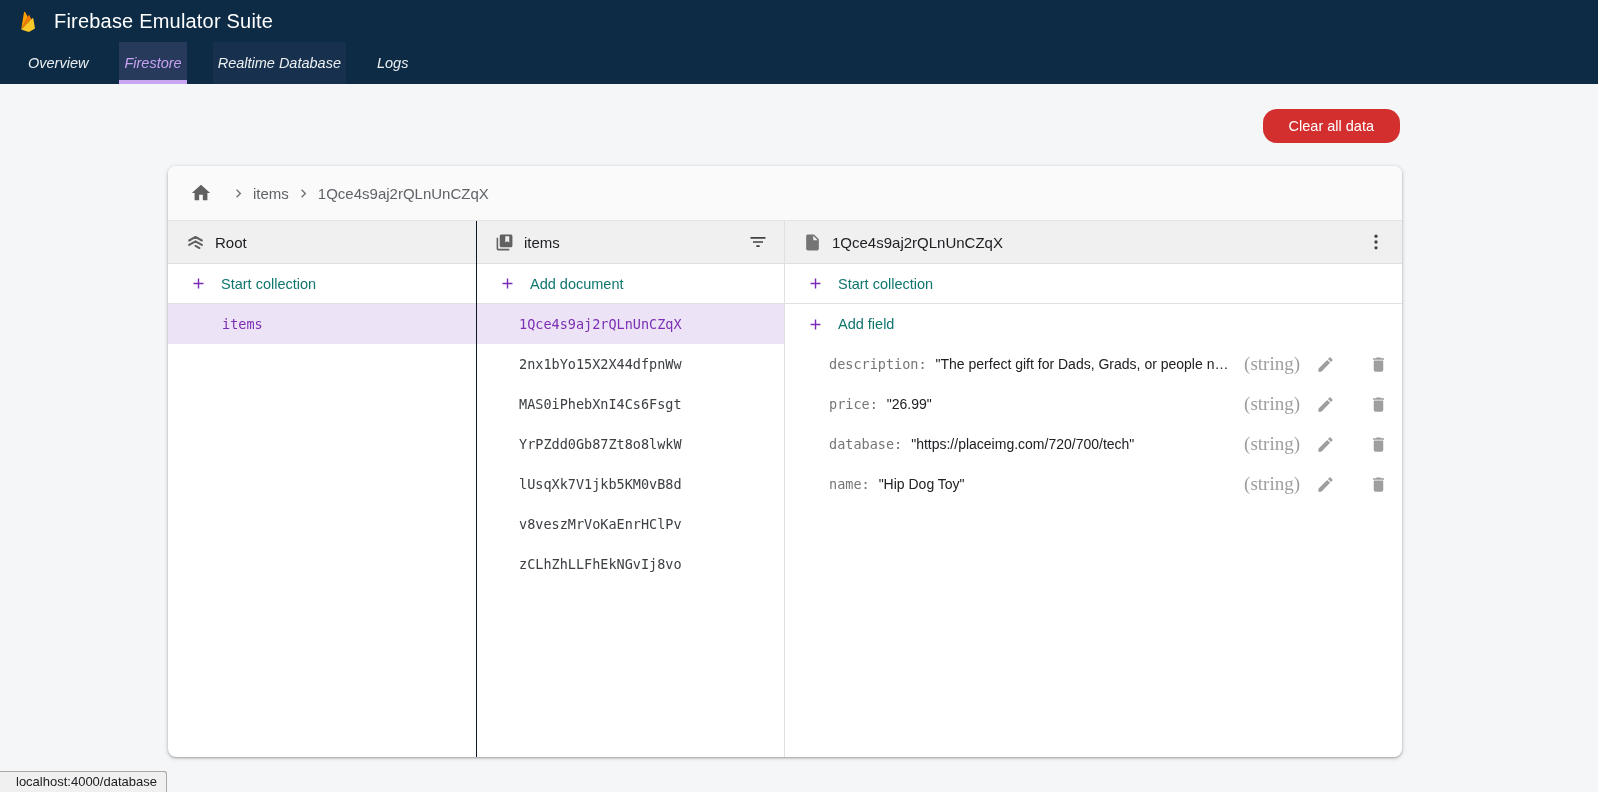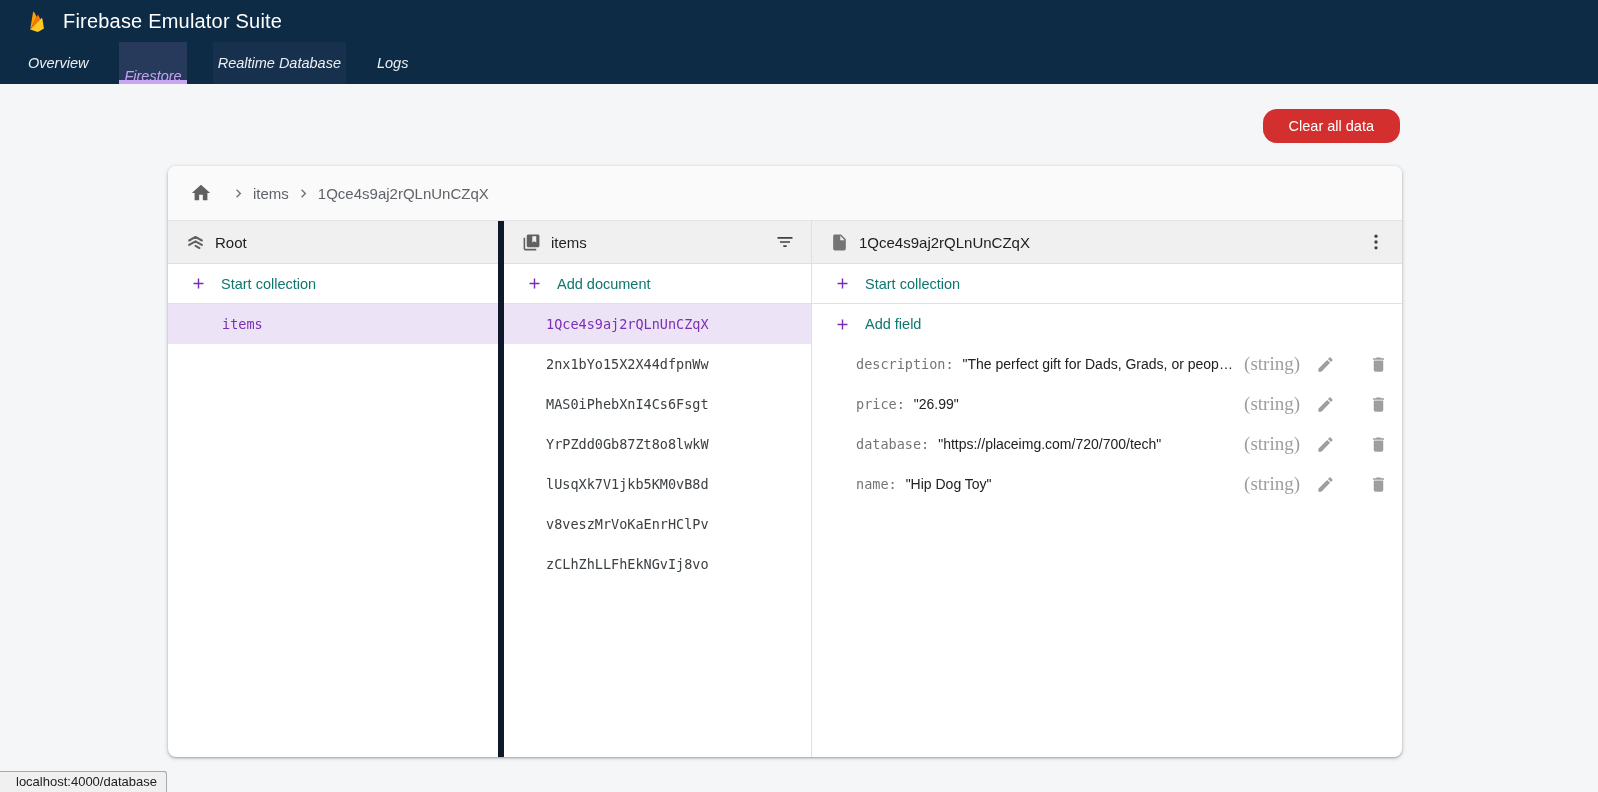--- a/index.html
+++ b/index.html
@@ -13,37 +13,37 @@
   .mono { font-family: "DejaVu Sans Mono", "Liberation Mono", monospace; }
 
   
   .topbar {
     background: #0d2b45;
     height: 84px;
     width: 100%;
   }
   .brand {
     display: flex; align-items: center;
-    height: 42px; padding-left: 16px; gap: 12px; margin-left: 9px;
+    height: 42px; padding-left: 16px; gap: 12px;
   }
   .brand .logo { width: 26px; height: 26px; display: inline-flex; }
   .app-title { color: #ffffff; font-size: 20px; font-weight: 500; letter-spacing: .2px; }
   .tabs {
     display: flex; align-items: stretch;
     height: 42px; padding-left: 23px; gap: 26px; font-style: italic;
   }
   .tab {
     position: relative;
     display: flex; align-items: center;
     padding: 0 5px;
     color: #eceff1; font-size: 14.5px; font-weight: 500;
     cursor: pointer; white-space: nowrap;
   }
   .tab.tinted { background: #16304e; }
-  .tab.active { background: #273a5b; color: #c5a2f1; align-items: flex-end; }
+  .tab.active { background: #273a5b; color: #c5a2f1; }
   .tab.active::after {
     content: ""; position: absolute; left: 0; right: 0; bottom: 0;
     height: 4px; background: #c9a6f2;
   }
 
   
   .clear-btn {
     position: absolute; top: 109px; right: 198px;
     height: 34px; padding: 0 26px;
     background: #d32f2f; color: #ffffff;
@@ -73,21 +73,21 @@
     color: #5f6368; font-size: 15px;
   }
   .breadcrumb .home-btn { display: inline-flex; cursor: pointer; margin-right: 12px; }
   .crumb { display: inline-flex; align-items: center; }
   .crumb .chev { display: inline-flex; margin: 0 6px; }
   .crumb a { color: #5f6368; text-decoration: none; cursor: pointer; }
 
   
   .cols { flex: 1; display: flex; min-height: 0; }
   .col { display: flex; flex-direction: column; min-width: 0; }
-  .col-root { width: 336px; border-right: 6px solid #0f172a; }
+  .col-root { width: 309px; border-right: 1px solid #0f172a; }
   .col-collection { width: 308px; border-right: 1px solid #e0e0e0; }
   .col-document { flex: 1; }
 
   .col-header {
     height: 43px; flex: 0 0 43px;
     display: flex; align-items: center; gap: 10px;
     padding: 0 14px 0 18px;
     background: #f0f0f0;
     border-bottom: 1px solid #e0e0e0;
     font-size: 15px; color: #202124;

